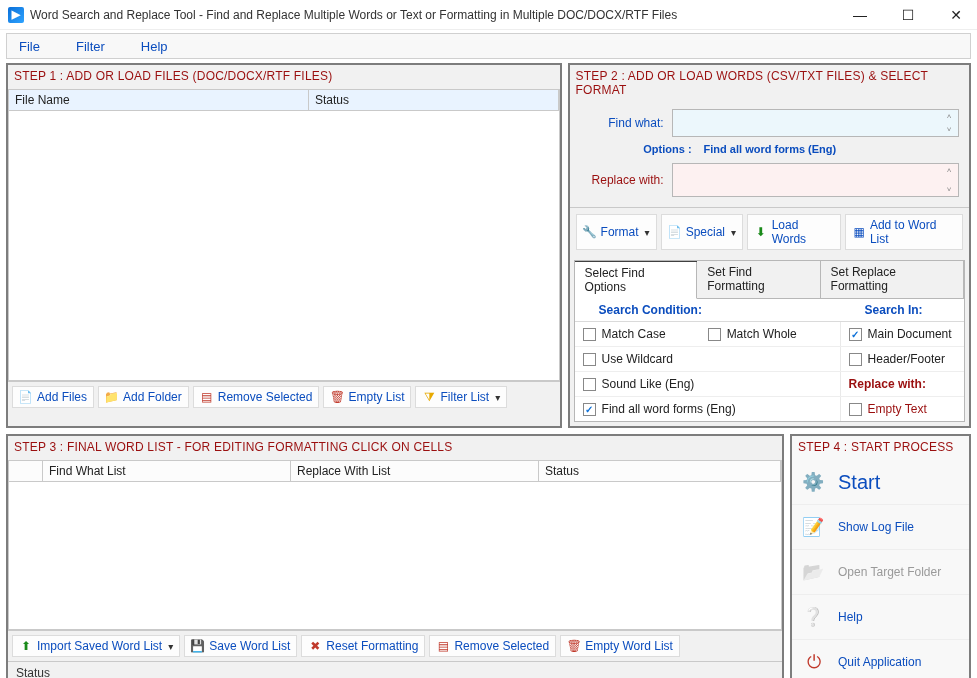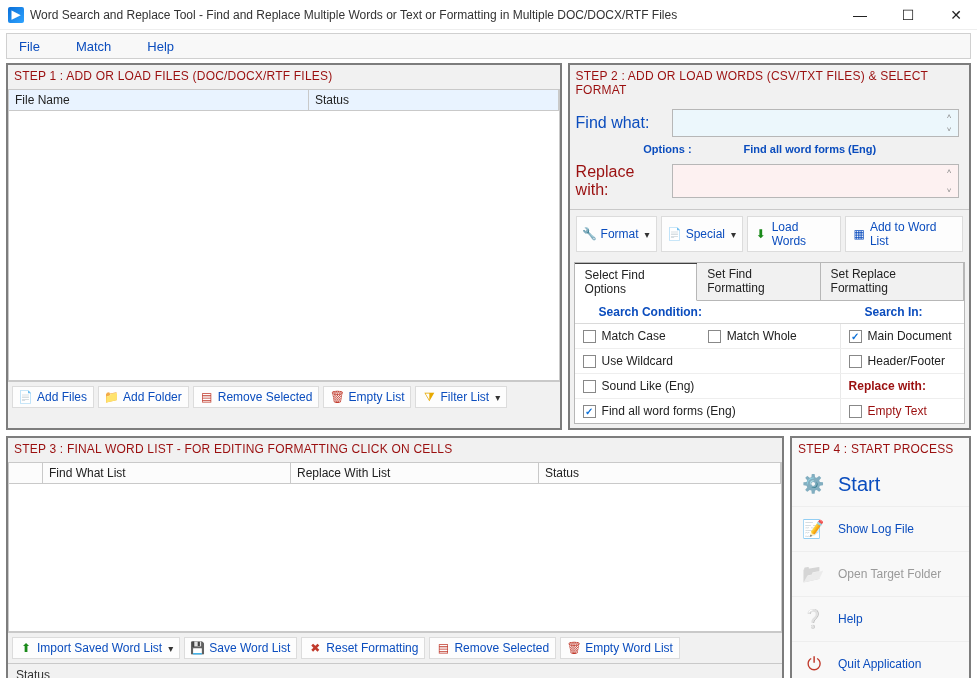--- a/index.html
+++ b/index.html
@@ -98,40 +98,40 @@
     cursor:pointer;
     color:#0b4dbe;
     font-size:12px;
   }
   .tbtn .ic { width:14px; height:14px; display:inline-flex; align-items:center; justify-content:center;}
   .chev { font-size:10px; color:#333; margin-left:2px;}
 
   
   .step2 .form-area { padding:6px 10px 4px 6px; }
   .row { display:flex; align-items:center; margin-bottom:6px;}
-  .lbl { color:#0b4dbe; font-size:16px; }
+  .lbl { text-align:right; color:#0b4dbe; font-size:12px; }
   .lbl.red { color:#9a0f0f; }
   .input-find {
     flex:1; height:28px;
     background:#ecf7fc;
     border:1px solid #b7b7b7;
     position:relative;
   }
   .input-replace {
     flex:1; height:34px;
     background:#fdf1f1;
     border:1px solid #b7b7b7;
     position:relative;
   }
   .spin {
     position:absolute; right:2px; top:2px; bottom:2px; width:14px;
     display:flex; flex-direction:column; justify-content:space-between;
     color:#888; font-size:8px; text-align:center;
   }
-  .opts-row { display:flex; align-items:center; margin: 2px 0 8px 0; gap: 40px;}
+  .opts-row { display:flex; align-items:center; margin: 2px 0 8px 0;}
   .opts-row .olbl { width:116px; text-align:right; color:#0b4dbe; font-weight:bold; font-size:11px;}
   .opts-row .oval { margin-left:12px; color:#0b4dbe; font-weight:bold; font-size:11px;}
 
   .toolbar2 {
     display:flex; gap:4px; padding:6px 6px; border-top:1px solid #c9c9c9;
   }
 
   .tabs {
     display:flex;
     border:1px solid #b7b7b7;
@@ -182,21 +182,21 @@
   <div class="title">Word Search and Replace Tool - Find and Replace Multiple Words or Text  or Formatting in Multiple DOC/DOCX/RTF Files</div>
   <div class="win-controls">
     <div class="win-btn">—</div>
     <div class="win-btn">☐</div>
     <div class="win-btn">✕</div>
   </div>
 </div>
 
 <div class="menubar">
   <span>File</span>
-  <span>Match</span>
+  <span>Filter</span>
   <span>Help</span>
 </div>
 
 <div class="main">
 
   <div class="panel step1 col-left">
     <div class="panel-title">STEP 1 : ADD OR LOAD FILES (DOC/DOCX/RTF FILES)</div>
     <div class="table-head">
       <div class="th filename">File Name</div>
       <div class="th status">Status</div>

